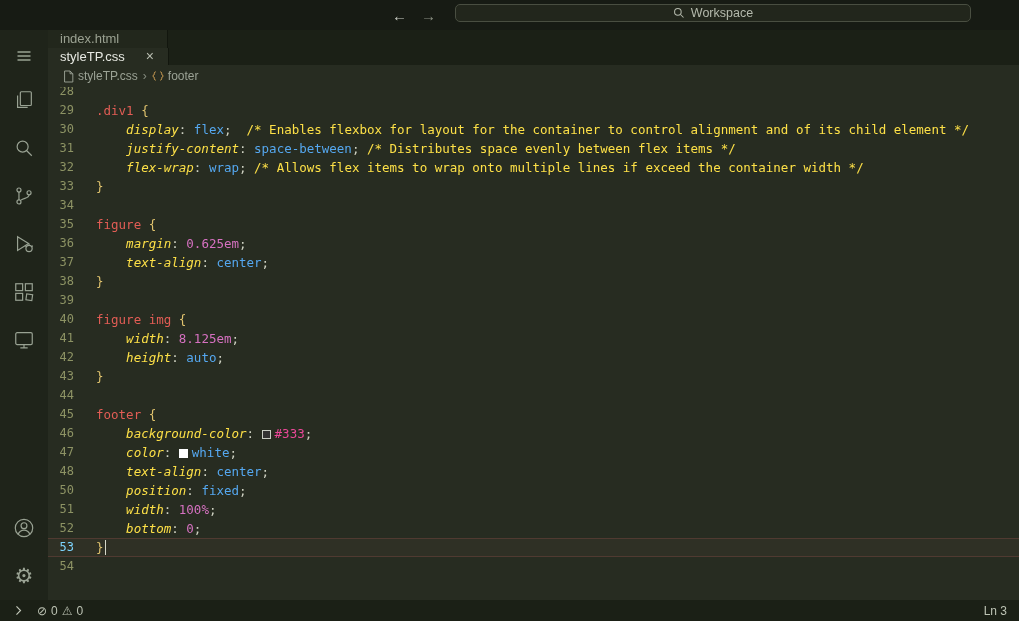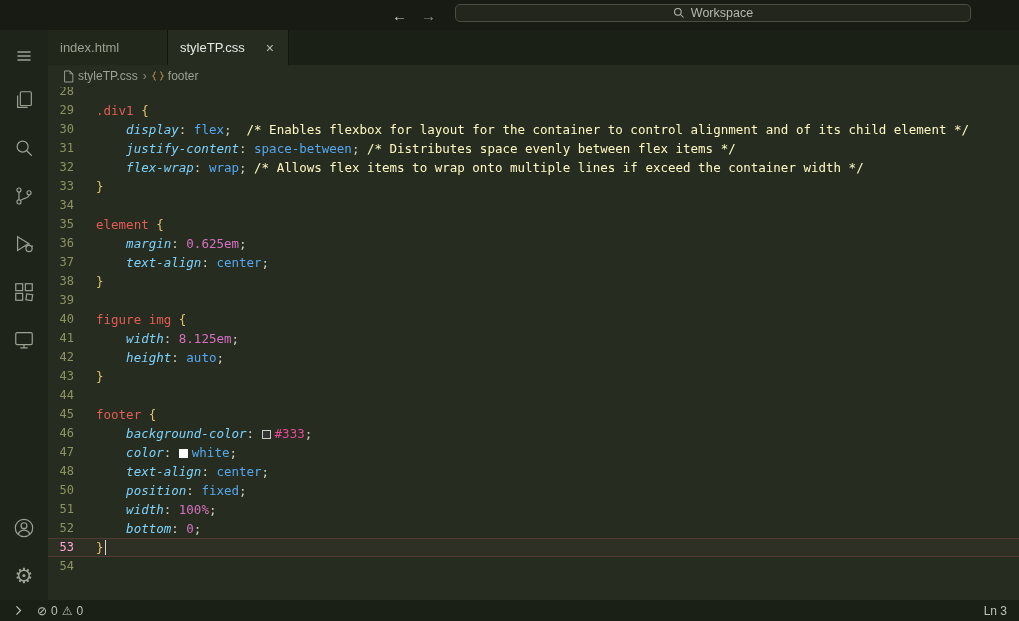--- a/index.html
+++ b/index.html
@@ -16,43 +16,43 @@
 
   
   .activitybar { position:absolute; top:30px; left:0; width:48px; bottom:21px; background:#1f241a; display:flex; flex-direction:column; align-items:center; }
   .ab-icon { width:48px; height:48px; display:flex; align-items:center; justify-content:center; color:#99a293; cursor:pointer; }
   .ab-icon svg { stroke:#99a293; fill:none; stroke-width:1.3; }
   .ab-icon.menu { height:40px; margin-top:6px; }
   .ab-spacer { flex:1; }
   .gear-glyph { font-size:21px; color:#99a293; }
 
   
-  .tabbar { position:absolute; top:30px; left:48px; right:0; height:35px; background:#1b2016; display:flex; }
+  .tabbar { position:absolute; top:30px; left:48px; right:0; height:35px; background:#1b2016; display:flex;flex-direction:column; }
   .tab { height:35px; display:flex; align-items:center; padding:0 12px; font-size:13px; cursor:pointer; border-right:1px solid #12160e; }
   .tab.inactive { background:#22271c; color:#9aa191; width:120px; }
   .tab.active { background:#272c21; color:#e7e9e2; width:121px; }
   .tab-close { margin-left:auto; font-size:14px; color:#b9beb1; padding:0 2px; border-radius:3px; }
 
   
   .breadcrumbs { position:absolute; top:65px; left:48px; right:0; height:22px; background:#272c21; display:flex; align-items:center; gap:5px; padding-left:15px; font-size:12px; color:#9ba295; }
   .bc-sep { color:#848b7e; font-size:12px; }
   .bc-item { display:flex; align-items:center; gap:4px; cursor:pointer; }
 
   
   .editor { position:absolute; top:87px; left:48px; right:0; bottom:21px; background:#272c21; overflow:hidden; font-family:"DejaVu Sans Mono","Liberation Mono",monospace; font-size:12.5px; }
   .lines { margin-top:-5px; }
   .line { display:flex; height:19px; line-height:19px; white-space:pre; }
   .ln { flex:none; width:48px; padding-right:22px; text-align:right; color:#8d9364; font-size:12px; }
-  .line.current .ln { color:#f9a8d4; }
+  .line.current .ln { color:#7dd3fc; }
   .code { white-space:pre; color:#d4d6c8; }
   .tk.sel { color:#e25d55; }
-  .tk.prop { color:#7dd3fc; font-style:italic; }
+  .tk.prop { color:#fde047; font-style:italic; }
   .tk.kw { color:#55a8f0; }
   .tk.num { color:#d671c1; }
-  .tk.com { color:#fef9c3;text-align:center; }
+  .tk.com { color:#fde047;text-align:center; }
   .tk.brace { color:#e0c36e; }
   .tk.pun { color:#cfd2c3; }
   .tk.hex { color:#ec4899; }
   .line.current { background:rgba(150,110,95,0.07); box-shadow: inset 0 1px 0 #503a31, inset 0 -1px 0 #503a31; }
   .swatch { display:inline-block; width:9px; height:9px; margin-right:4px; vertical-align:-1px; }
   .swatch.swd { background:#333333; border:1px solid #c9cdc4; }
   .swatch.sww { background:#ffffff; border:1px solid #ffffff; }
   .cursor { display:inline-block; width:1.5px; height:15px; background:#d6d8ca; vertical-align:-3px; margin-left:1px; }
 
   
@@ -170,21 +170,21 @@
 
   <div class="editor">
     <div class="lines">
         <div class="line"><span class="ln">28</span><span class="code"></span></div>
         <div class="line"><span class="ln">29</span><span class="code"><span class="tk sel">.div1</span><span class="tk pun"> </span><span class="tk brace">{</span></span></div>
         <div class="line"><span class="ln">30</span><span class="code"><span class="tk pun">    </span><span class="tk prop">display</span><span class="tk pun">: </span><span class="tk kw">flex</span><span class="tk pun">;  </span><span class="tk com">/* Enables flexbox for layout for the container to control alignment and of its child element */</span></span></div>
         <div class="line"><span class="ln">31</span><span class="code"><span class="tk pun">    </span><span class="tk prop">justify-content</span><span class="tk pun">: </span><span class="tk kw">space-between</span><span class="tk pun">; </span><span class="tk com">/* Distributes space evenly between flex items */</span></span></div>
         <div class="line"><span class="ln">32</span><span class="code"><span class="tk pun">    </span><span class="tk prop">flex-wrap</span><span class="tk pun">: </span><span class="tk kw">wrap</span><span class="tk pun">; </span><span class="tk com">/* Allows flex items to wrap onto multiple lines if exceed the container width */</span></span></div>
         <div class="line"><span class="ln">33</span><span class="code"><span class="tk brace">}</span></span></div>
         <div class="line"><span class="ln">34</span><span class="code"></span></div>
-        <div class="line"><span class="ln">35</span><span class="code"><span class="tk sel">element</span><span class="tk pun"> </span><span class="tk brace">{</span></span></div>
+        <div class="line"><span class="ln">35</span><span class="code"><span class="tk sel">figure</span><span class="tk pun"> </span><span class="tk brace">{</span></span></div>
         <div class="line"><span class="ln">36</span><span class="code"><span class="tk pun">    </span><span class="tk prop">margin</span><span class="tk pun">: </span><span class="tk num">0.625em</span><span class="tk pun">;</span></span></div>
         <div class="line"><span class="ln">37</span><span class="code"><span class="tk pun">    </span><span class="tk prop">text-align</span><span class="tk pun">: </span><span class="tk kw">center</span><span class="tk pun">;</span></span></div>
         <div class="line"><span class="ln">38</span><span class="code"><span class="tk brace">}</span></span></div>
         <div class="line"><span class="ln">39</span><span class="code"></span></div>
         <div class="line"><span class="ln">40</span><span class="code"><span class="tk sel">figure img</span><span class="tk pun"> </span><span class="tk brace">{</span></span></div>
         <div class="line"><span class="ln">41</span><span class="code"><span class="tk pun">    </span><span class="tk prop">width</span><span class="tk pun">: </span><span class="tk num">8.125em</span><span class="tk pun">;</span></span></div>
         <div class="line"><span class="ln">42</span><span class="code"><span class="tk pun">    </span><span class="tk prop">height</span><span class="tk pun">: </span><span class="tk kw">auto</span><span class="tk pun">;</span></span></div>
         <div class="line"><span class="ln">43</span><span class="code"><span class="tk brace">}</span></span></div>
         <div class="line"><span class="ln">44</span><span class="code"></span></div>
         <div class="line"><span class="ln">45</span><span class="code"><span class="tk sel">footer</span><span class="tk pun"> </span><span class="tk brace">{</span></span></div>

